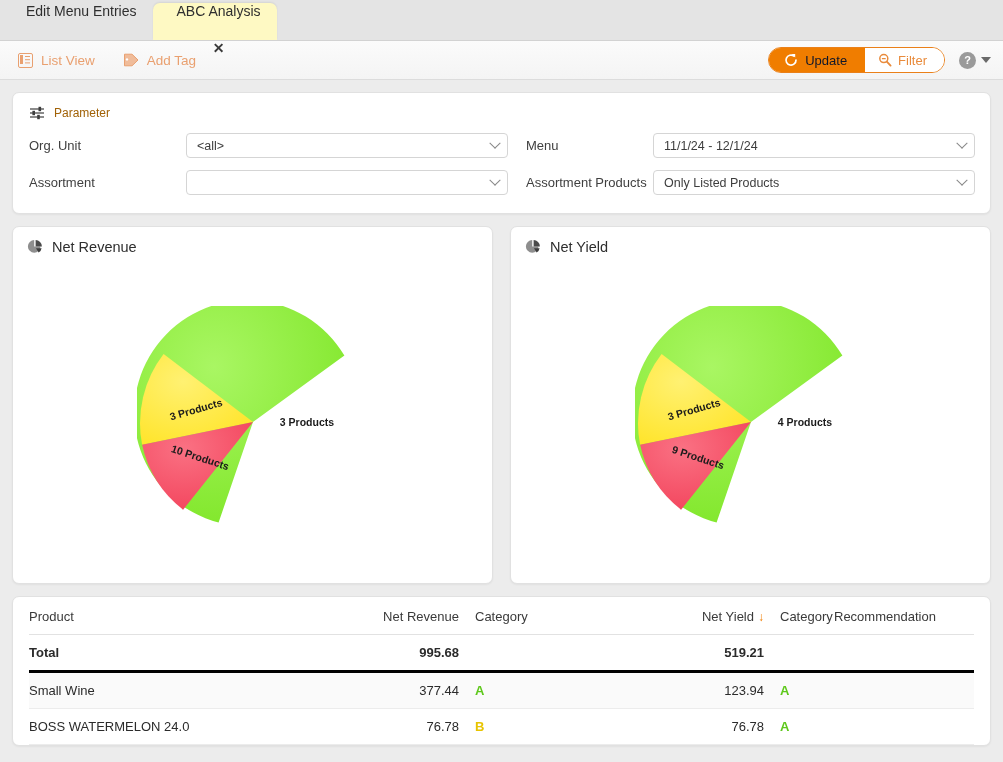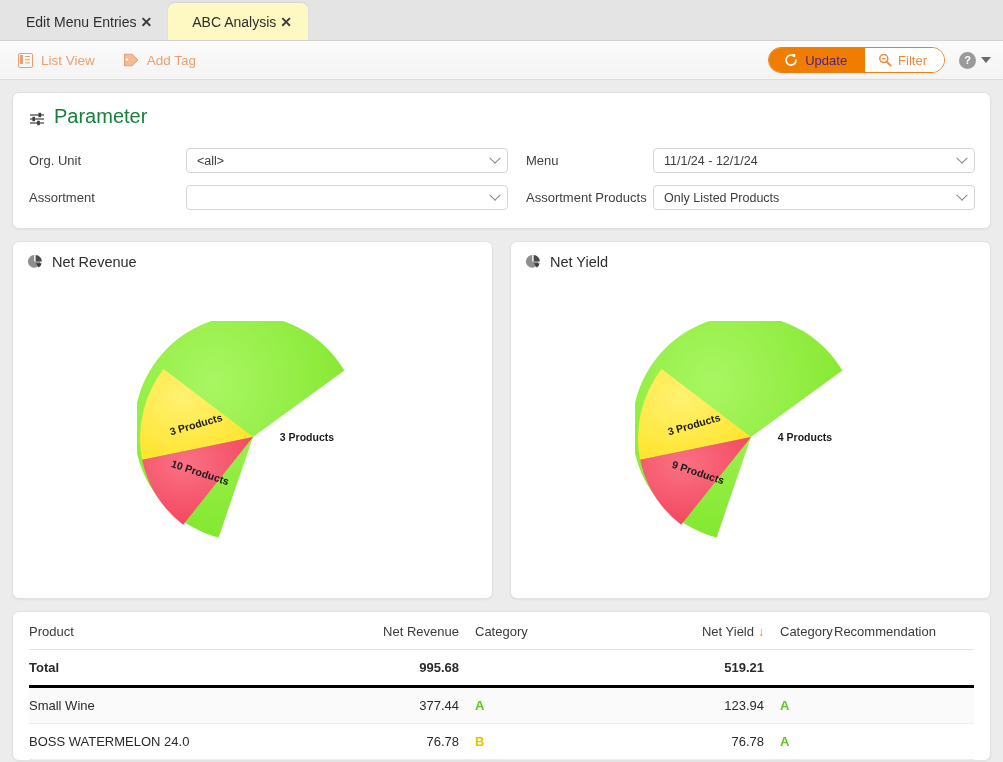--- a/index.html
+++ b/index.html
@@ -22,27 +22,28 @@
     display: flex;
     align-items: flex-end;
     padding-left: 6px;
     border-bottom: 1px solid #d2d2d2;
     position: relative;
   }
   .tab {
     height: 37px;
     display: flex;
     align-items: center;
-    gap: 4px;
+    gap: 22px;
     padding: 0 16px 0 20px;
     font-size: 14px;
     color: #2f2f2f;
     border-radius: 7px 7px 0 0;
     cursor: pointer;
     position: relative;
+    flex-direction: column;
   }
   .tab.inactive { background: transparent; }
   .tab.active {
     background: #fef9c3;
     box-shadow: 0 -1px 2px rgba(0,0,0,.07);
     z-index: 2;
     padding-left: 24px;
   }
   .tab-close {
     font-size: 14px;
@@ -104,21 +105,21 @@
     margin-left: auto;
     display: flex;
     align-items: center;
     border: 1px solid #ea8019;
     border-radius: 14px;
     overflow: hidden;
     height: 26px;
   }
   .btn-update {
     background: #f07d00;
-    color: #4c1d95;
+    color: #0f172a;
     display: flex;
     align-items: center;
     gap: 7px;
     padding: 0 18px 0 15px;
     height: 100%;
     font-size: 13px;
     cursor: pointer;
   }
   .btn-filter {
     background: #ffffff;
@@ -169,23 +170,23 @@
     border-radius: 7px;
     box-shadow: 0 1px 2px rgba(0,0,0,.05);
   }
 
   
   .param-panel { padding: 12px 16px 18px 16px; }
   .param-head {
     display: flex;
     align-items: center;
     gap: 9px;
-    font-size: 20px;
-    color: #15803d;
-    margin-bottom: 20px;
+    font-size: 12px;
+    color: #a16207;
+    margin-bottom: 12px;
   }
   .ico-sliders { width: 16px; height: 16px; flex: none; }
 
   .param-grid {
     display: grid;
     grid-template-columns: 157px 322px 145px 322px;
     row-gap: 12px;
     align-items: center;
   }
   .param-label { font-size: 13px; color: #404040; }

